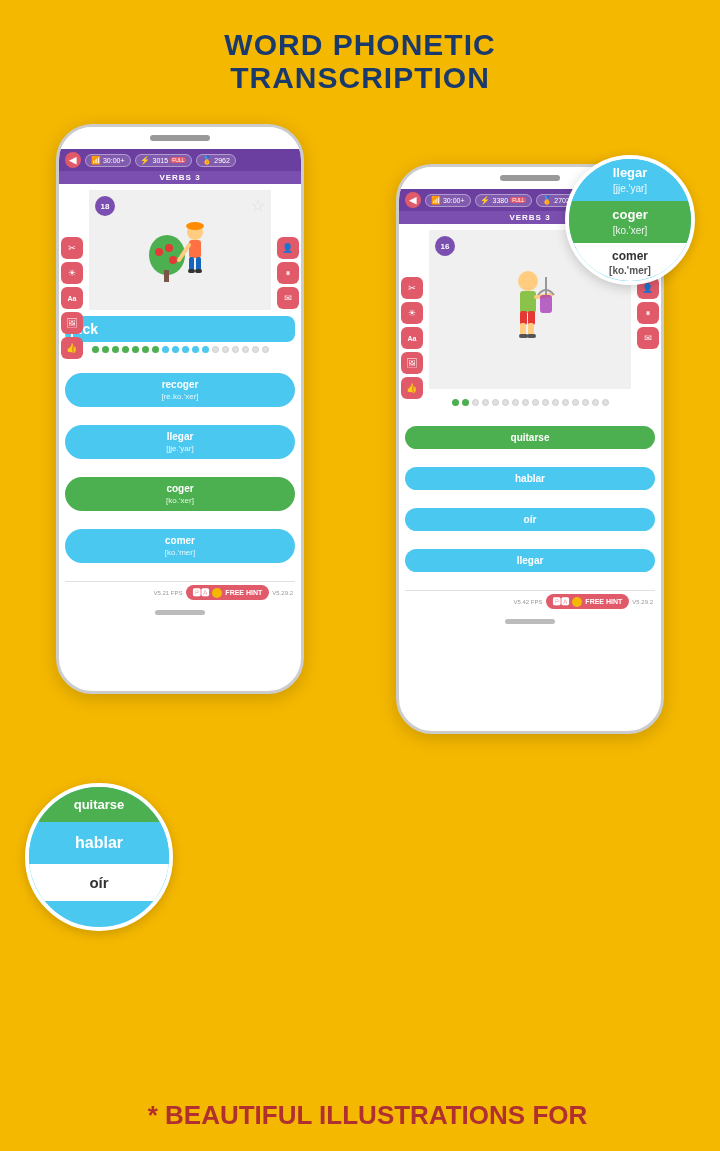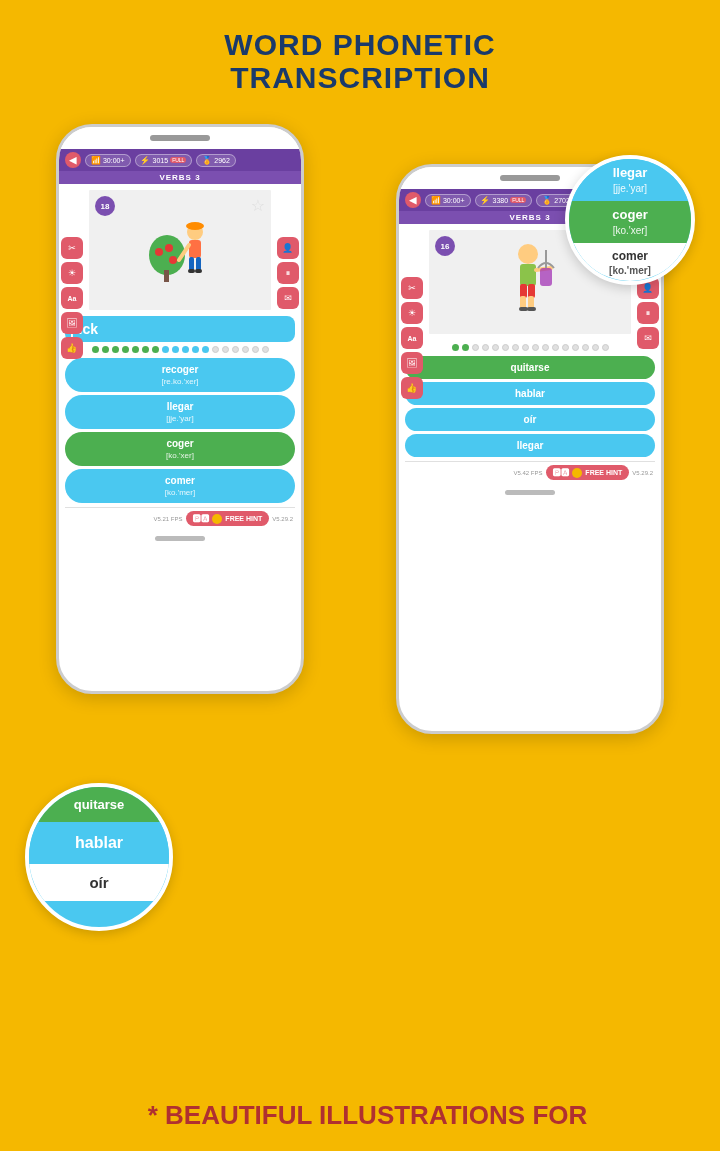--- a/index.html
+++ b/index.html
@@ -130,21 +130,21 @@
       background: #f0f0f0;
       margin: 6px;
       border-radius: 1px;
       display: flex;
       align-items: center;
       justify-content: center;
       position: relative;
       overflow: hidden;
     }
     .card-area-left { height: 120px; }
-    .card-area-right { height: 104px; }
+    .card-area-right { height: 159px; }
 
     .card-number-badge {
       position: absolute;
       top: 6px;
       left: 6px;
       background: #7b4fb0;
       color: white;
       border-radius: 50%;
       width: 20px;
       height: 20px;
@@ -211,21 +211,21 @@
     .dot {
       width: 7px;
       height: 7px;
       border-radius: 50%;
     }
     .dot-green { background: #4caf50; }
     .dot-blue { background: #4ac8f0; }
     .dot-empty { background: #e0e0e0; border: 1px solid #ccc; }
 
     .answer-btn {
-      margin: 3px 6px;
+      margin: 18px 6px;
       border-radius: 20px;
       padding: 6px 10px;
       text-align: center;
       font-size: 10px;
       font-weight: bold;
       color: white;
     }
     .answer-btn-blue { background: #4ac8f0; }
     .answer-btn-green { background: #4caf50; }
     .answer-sub {

